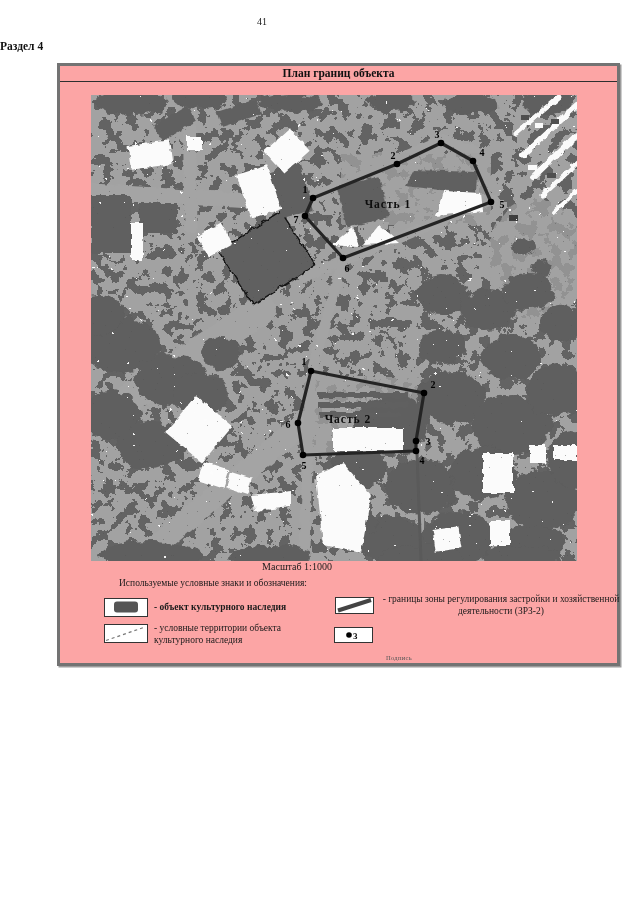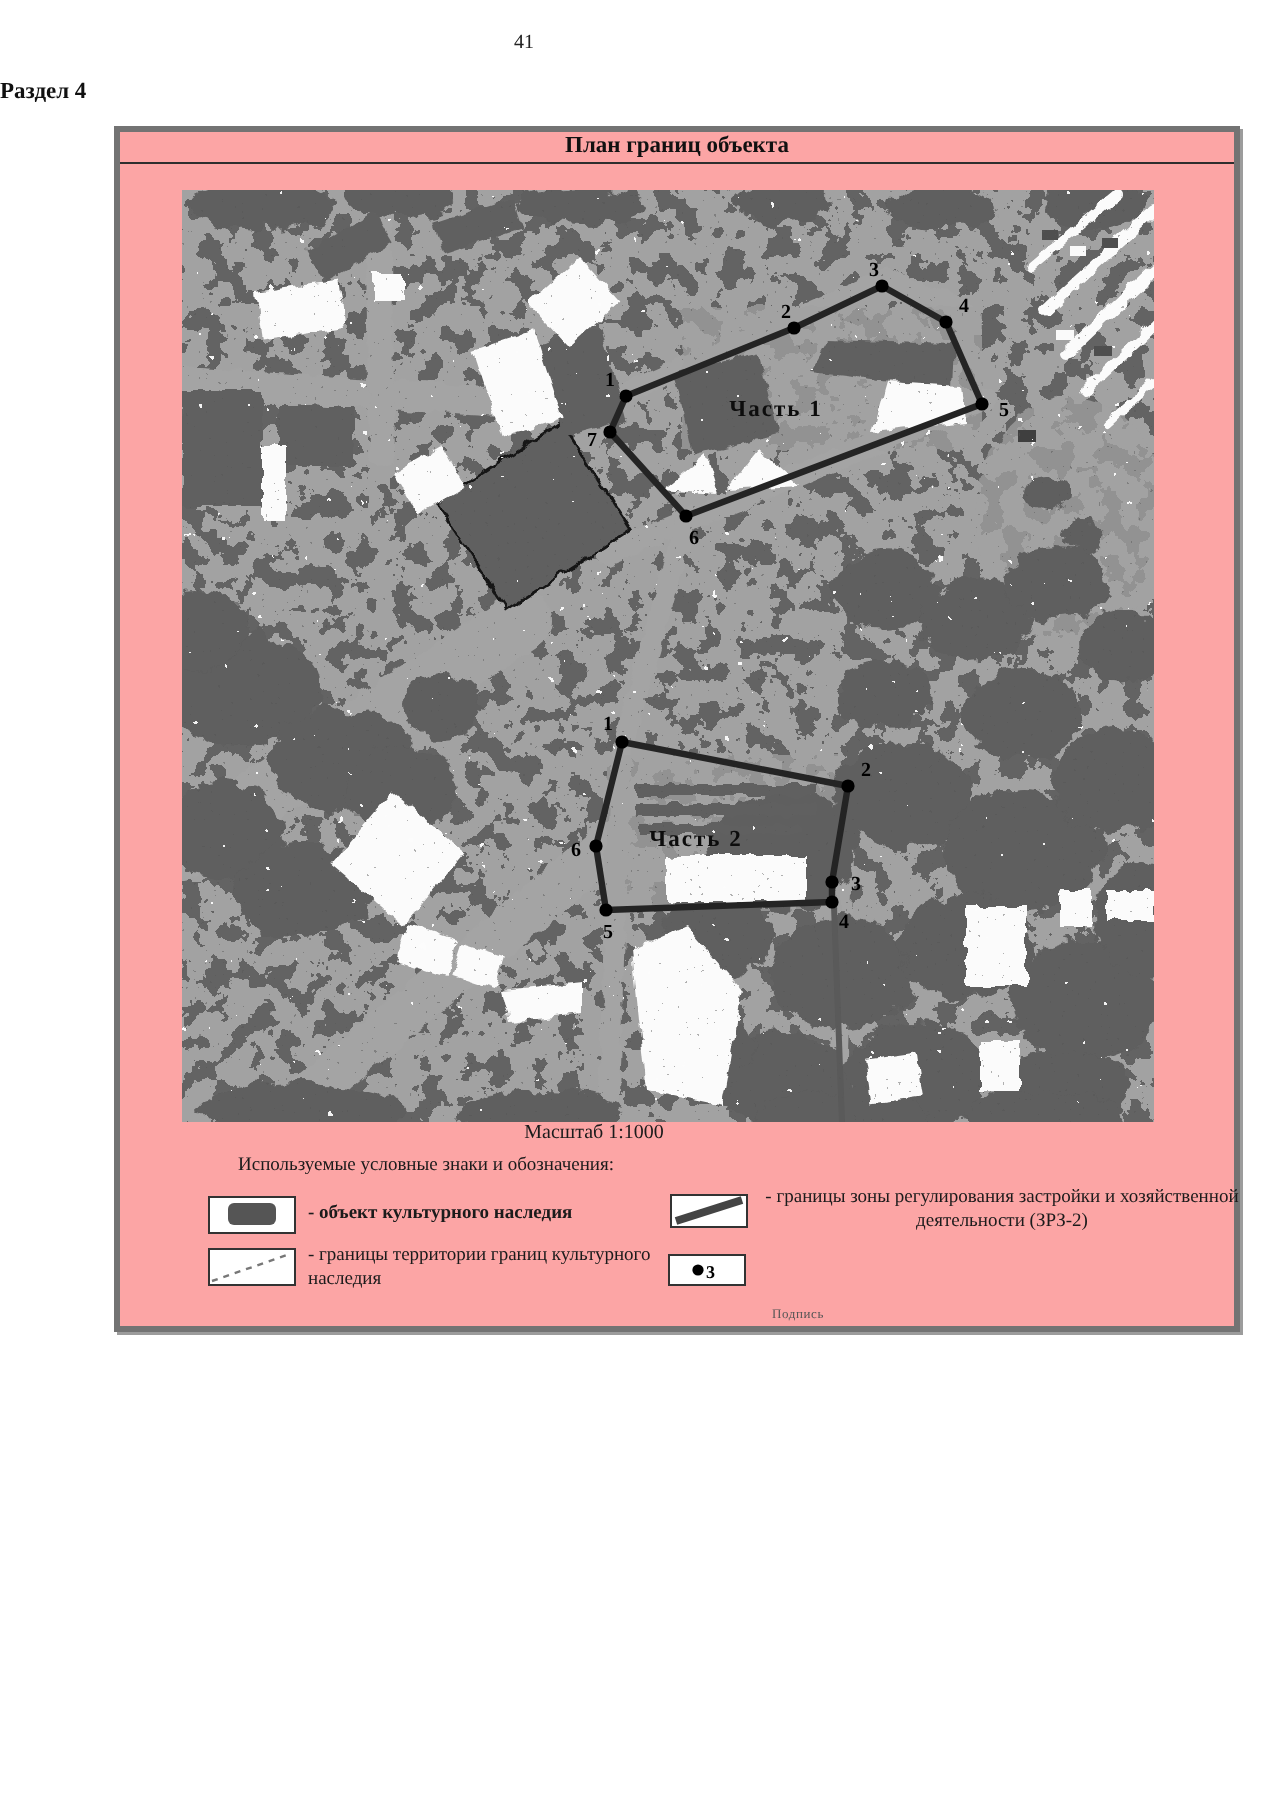--- a/index.html
+++ b/index.html
@@ -291,21 +291,21 @@
     </svg>
   </div>
   <div id="legend-txt-2" class="ltxt">- границы зоны регулирования застройки и хозяйственной деятельности (ЗРЗ-2)</div>
 
   <div id="legend-sym-3" class="sym">
     <svg width="44" height="19" viewBox="0 0 44 19">
       <rect x="0.5" y="0.5" width="43" height="18" fill="#ffffff" stroke="#333333"></rect>
       <line x1="2" y1="16.5" x2="41" y2="3" stroke="#777777" stroke-width="1.2" stroke-dasharray="3 3"></line>
     </svg>
   </div>
-  <div id="legend-txt-3" class="ltxt">- границы территории границ культурного наследия</div>
+  <div id="legend-txt-3" class="ltxt">- условные территории объекта культурного наследия</div>
 
   <div id="legend-sym-4" class="sym">
     <svg width="39" height="16" viewBox="0 0 39 16">
       <rect x="0.5" y="0.5" width="38" height="15" fill="#ffffff" stroke="#333333"></rect>
       <circle cx="15" cy="8" r="2.8" fill="#000000"></circle>
       <text x="19" y="12" font-family="Liberation Serif, DejaVu Serif, serif" font-size="9" font-weight="bold" fill="#000">3</text>
     </svg>
   </div>
 
   <div id="footer-note">Подпись</div>

